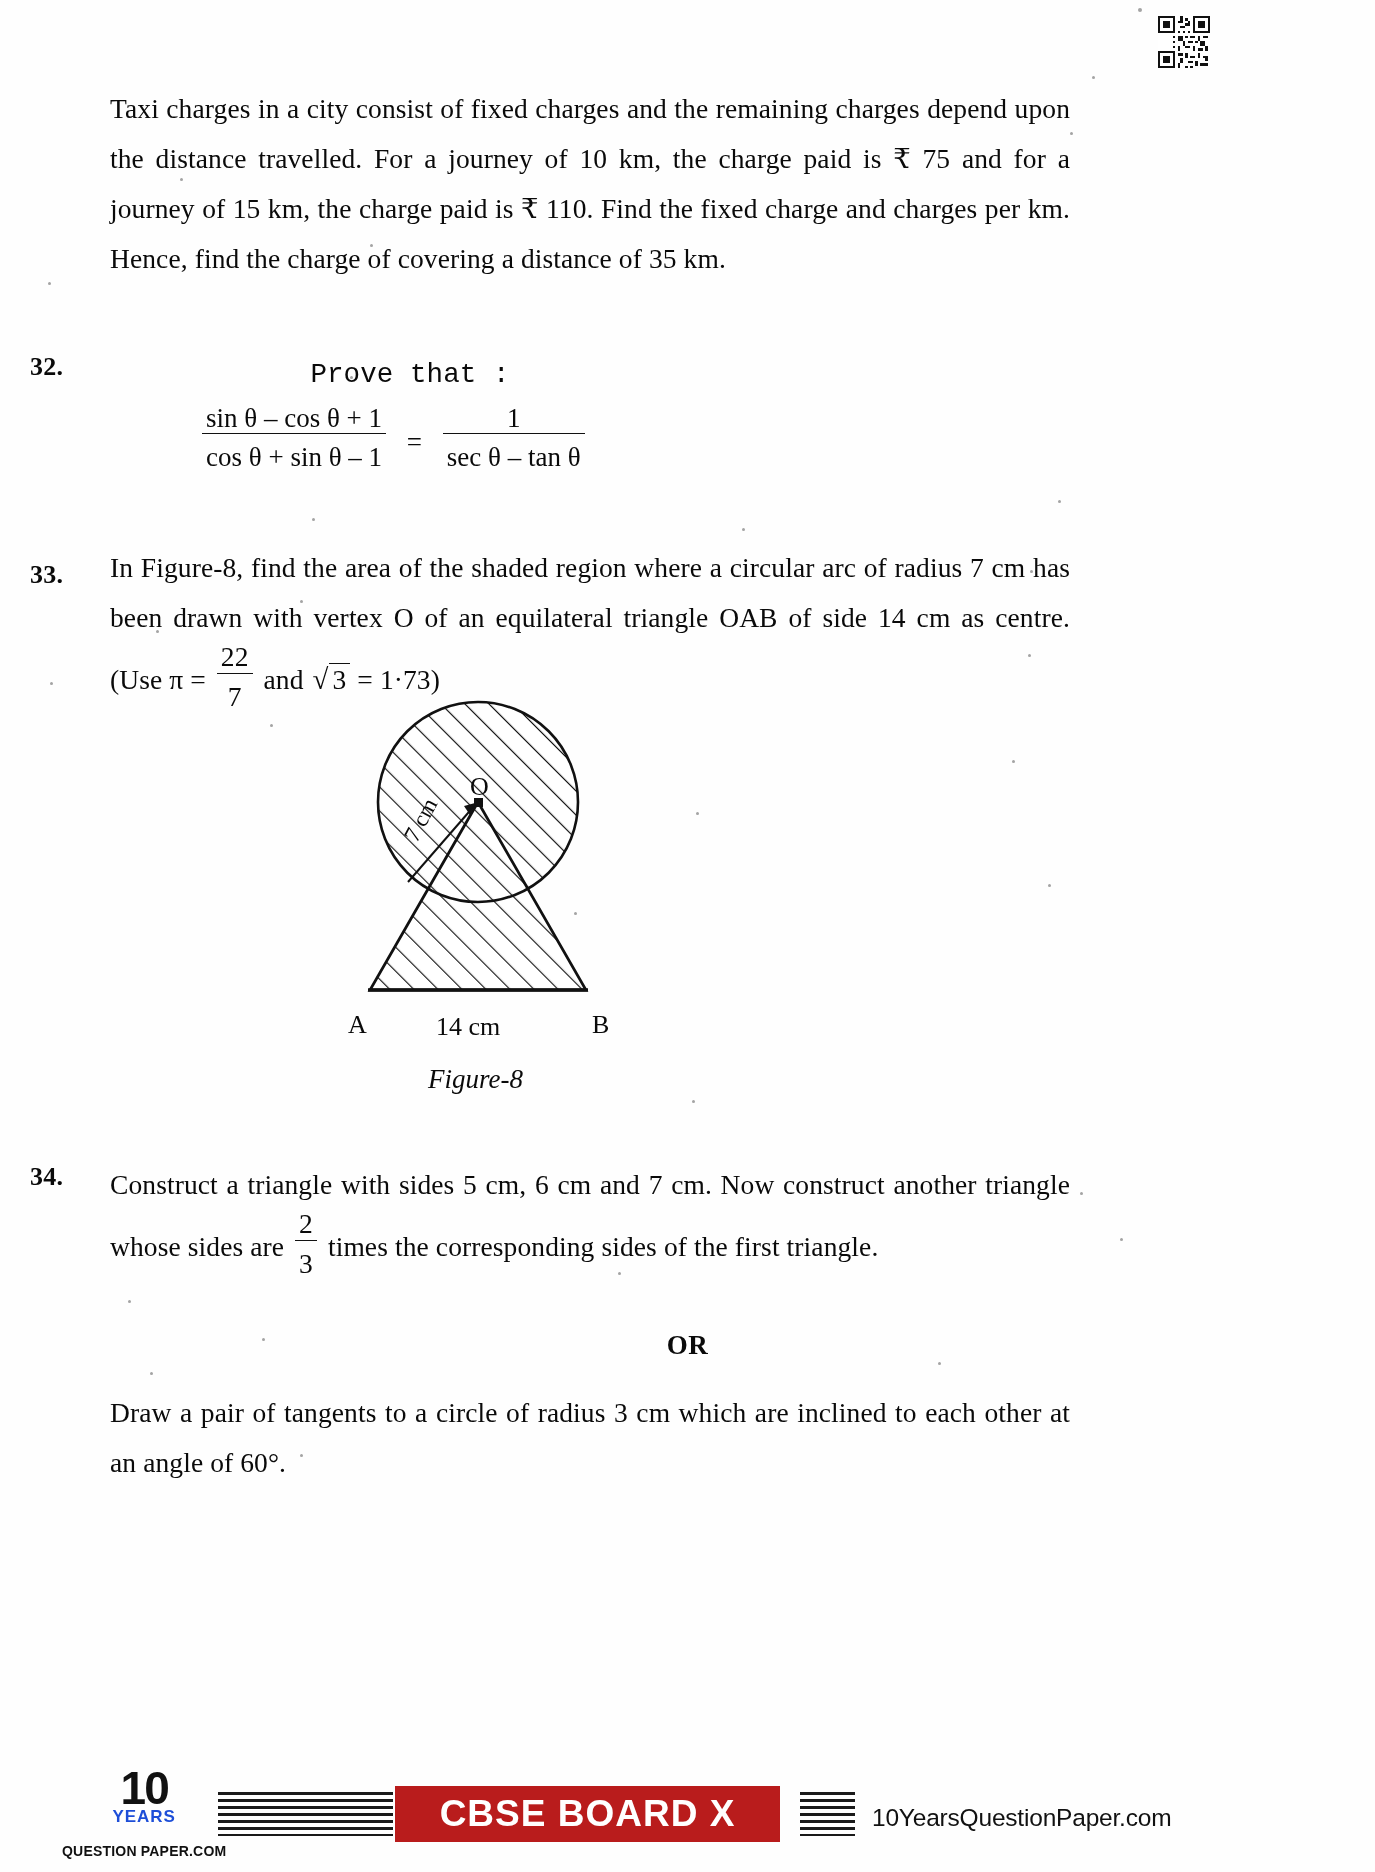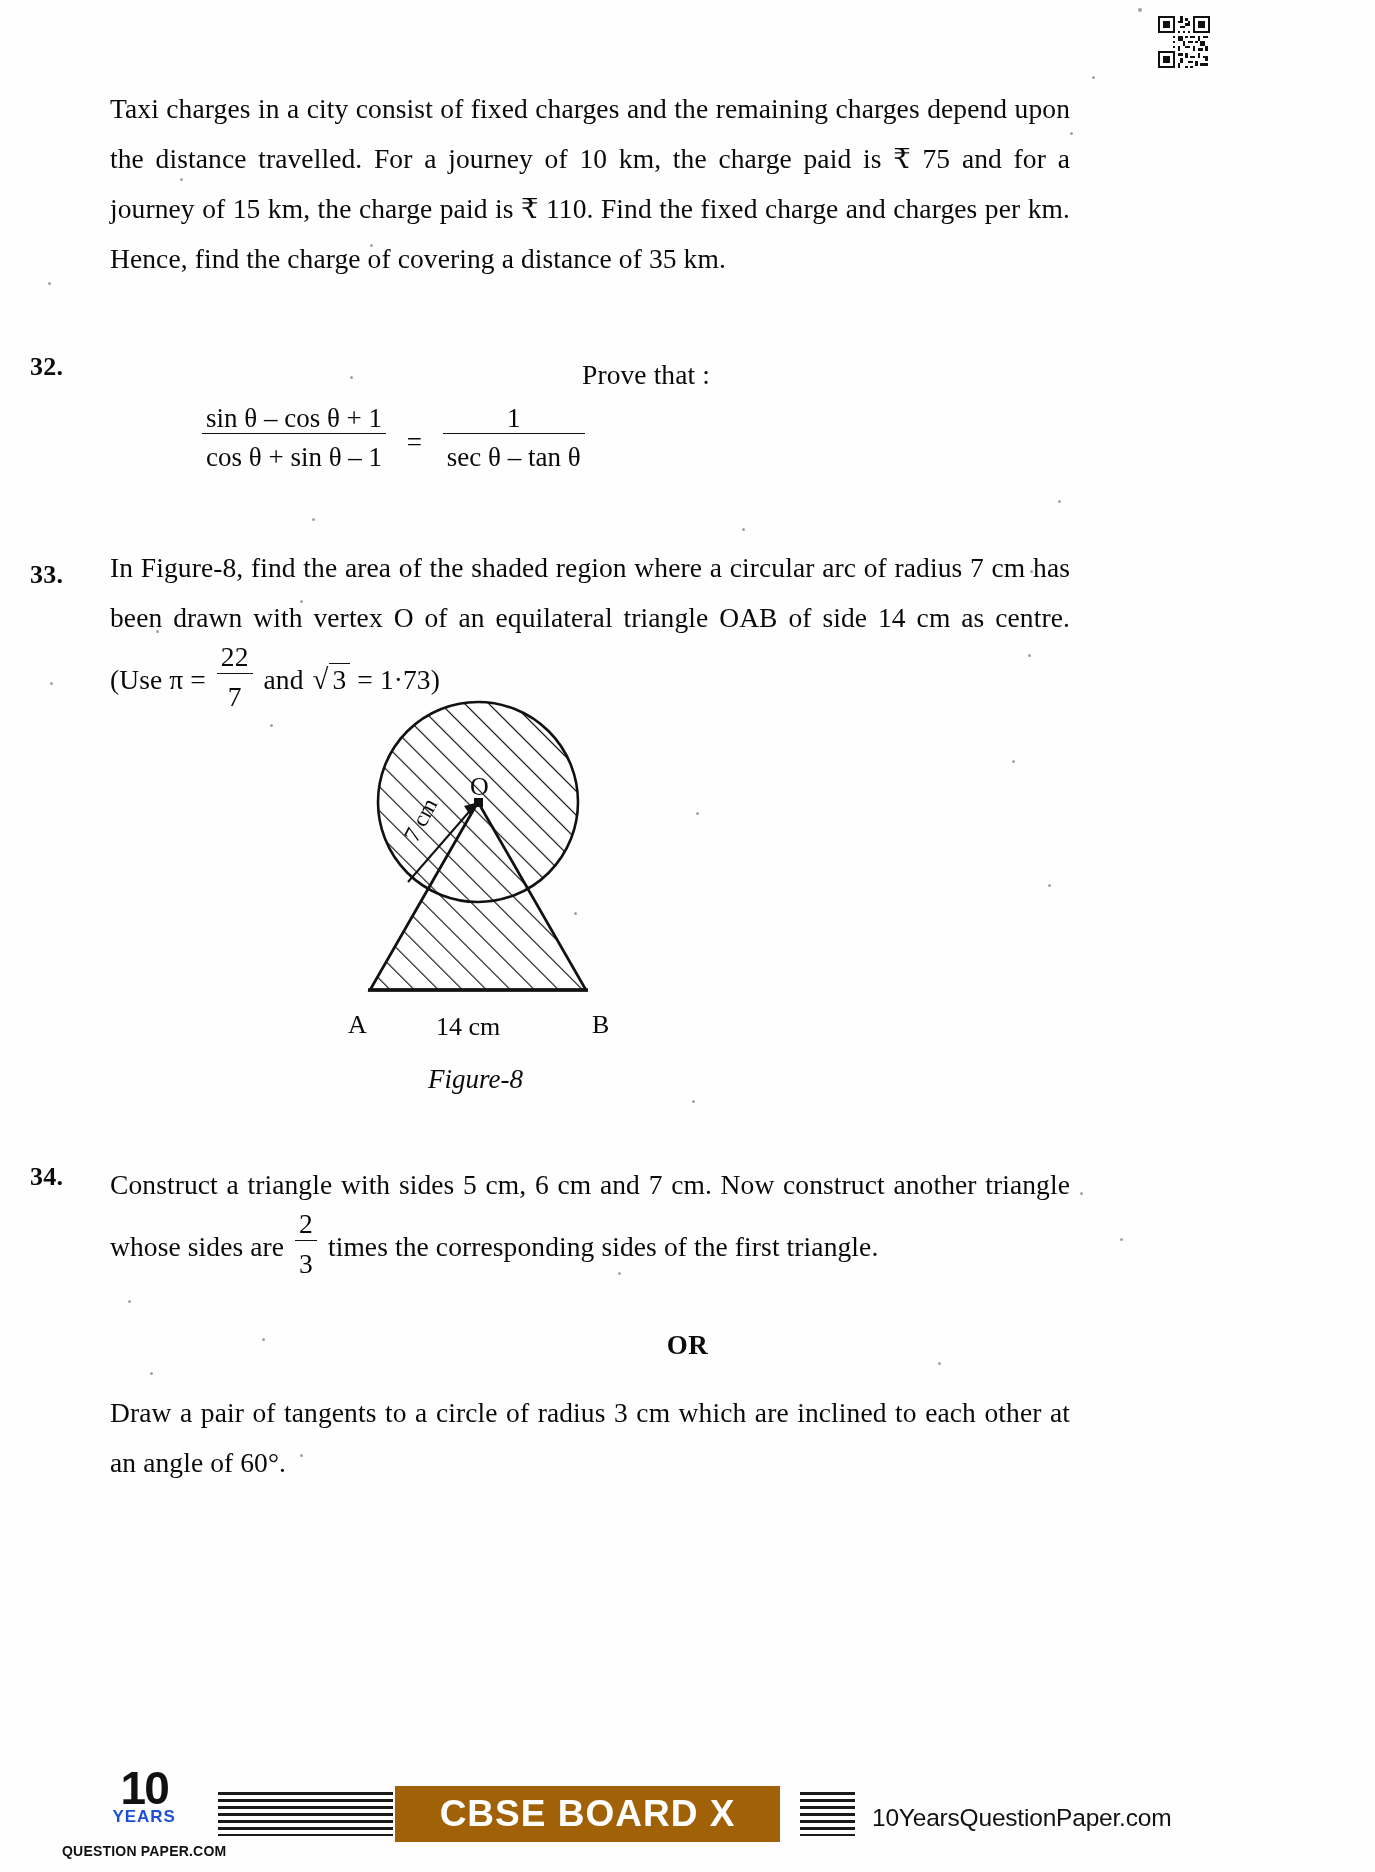--- a/index.html
+++ b/index.html
@@ -49,21 +49,21 @@
     letter-spacing: .2px;
   }
   .ptext {
     position: absolute;
     font-size: 27.5px;
     line-height: 50px;
     text-align: justify;
     text-justify: inter-word;
     letter-spacing: .1px;
   }
-  .ptext.nojust { text-align: right; }
+  .ptext.nojust { text-align: center; font-family: Liberation Mono, monospace; }
 
   
   .frac {
     display: inline-block;
     vertical-align: middle;
     text-align: center;
     line-height: 1.12;
     margin: 0 4px;
     position: relative;
     top: -1px;
@@ -173,21 +173,21 @@
   }
   .stripes-left  { left: 218px; }
   .stripes-right { left: 800px; width: 55px; }
 
   .cbse-band {
     position: absolute;
     left: 395px;
     bottom: 30px;
     width: 385px;
     height: 56px;
-    background: #a16207;
+    background: #b91c1c;
     color: #ffffff;
     font-family: "Liberation Sans", sans-serif;
     font-weight: bold;
     font-size: 37px;
     letter-spacing: 1px;
     display: flex;
     align-items: center;
     justify-content: center;
   }
 

